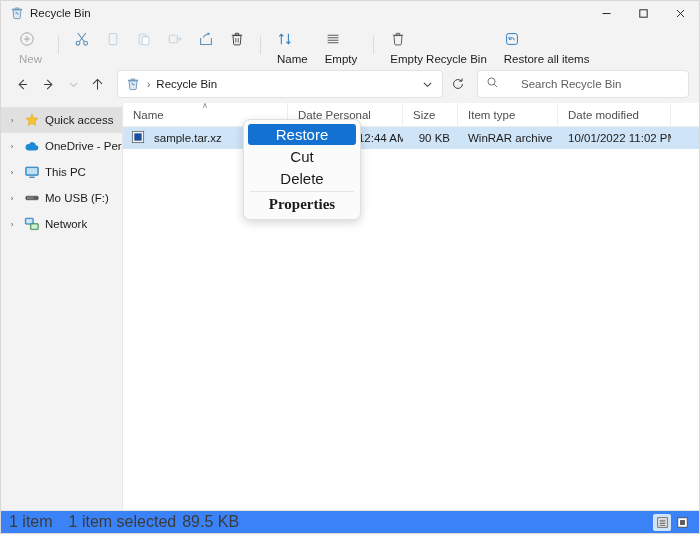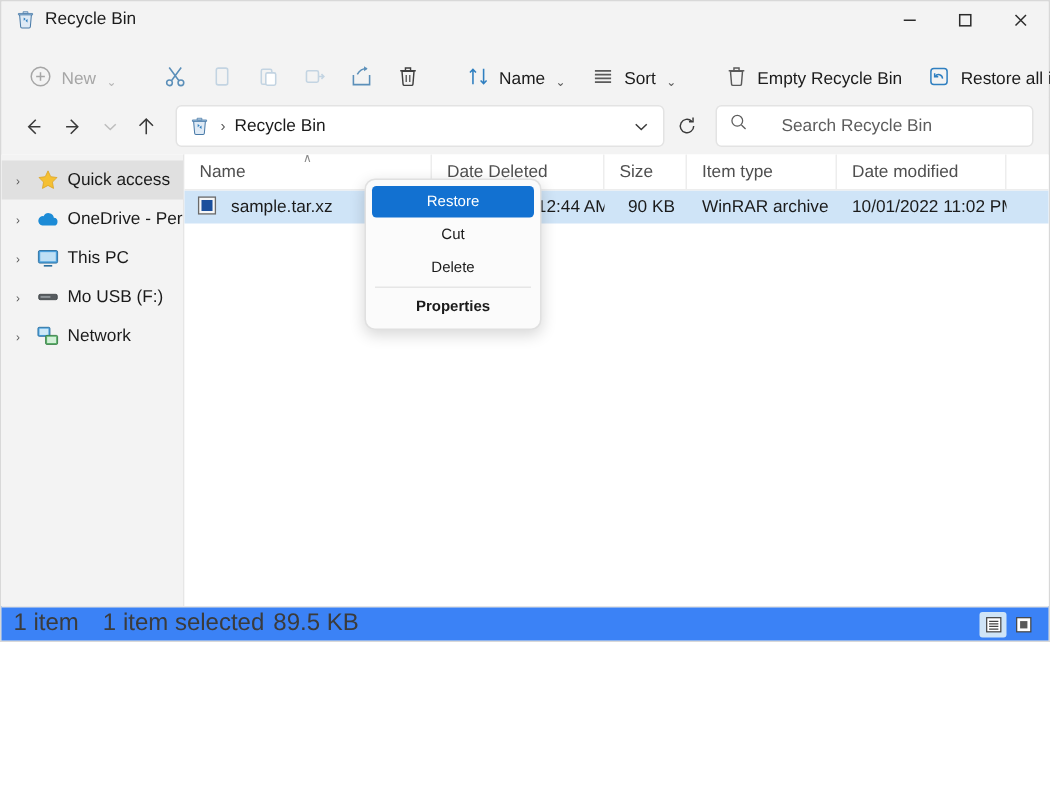--- a/index.html
+++ b/index.html
@@ -4,21 +4,21 @@
 <style>
   * { box-sizing: border-box; margin: 0; padding: 0; }
   html, body {
     width: 700px; height: 538px;
     font-family: "Liberation Sans", sans-serif;
     background: #ffffff;
     overflow: hidden;
   }
   .window {
     position: relative;
-    width: 700px; height: 428px;
+    width: 700px; height: 534px;
     background: #f3f3f3;
     border: 1px solid #d8d8d8;
     display: flex; flex-direction: column;
   }
 
   
   .titlebar {
     height: 24px; min-height: 24px;
     display: flex; align-items: center;
     background: #f3f3f3;
@@ -40,23 +40,24 @@
   
   .toolbar {
     height: 40px; min-height: 40px;
     display: flex; align-items: center;
     padding: 0 10px;
     background: #f3f3f3;
     gap: 1px;
   }
   .tbtn {
     height: 28px; border-radius: 4px;
-    display: flex; align-items: flex-end; gap: 6px;
+    display: flex; align-items: flex-start; gap: 6px;
     padding: 0 8px; font-size: 11.5px; color: #1b1b1b;
     white-space: nowrap;
+    flex-direction: column;
   }
   .tbtn.disabled { color: #a6a6a6; }
   .tbtn .chev { font-size: 8px; color: #5a5a5a; margin-left: 1px; }
   .tbtn.disabled .chev { color: #b5b5b5; }
   .ico { width: 16px; height: 16px; display: block; flex: 0 0 16px; }
   .tsep { width: 1px; height: 18px; background: #dadada; margin: 0 7px; }
   .tbtn.icononly { padding: 0 7px; }
 
   
   .addressbar {
@@ -154,25 +155,25 @@
     background: #fbfbfb;
     border: 1px solid #e0e0e0;
     border-radius: 7px;
     box-shadow: 0 3px 10px rgba(0,0,0,0.16);
     padding: 3px 0;
     width: 118px;
   }
   .ctxitem {
     height: 21px; display: flex; align-items: center;
     justify-content: center;
-    font-size: 10px; color: #1b1b1b;
+    font-size: 15px; color: #1b1b1b;
     margin: 1px 4px; border-radius: 3px;
   }
   .ctxitem.highlight { background: #1271d1; color: #ffffff; }
-  .ctxitem.bold { font-weight: bold; }
+  .ctxitem.bold { font-weight: bold; font-family: Liberation Serif, serif; }
   .ctxsep { height: 1px; background: #e6e6e6; margin: 2px 6px; }
 
   
   .statusbar {
     height: 23px; min-height: 23px;
     border-top: 1px solid #e6e6e6;
     background: #3b82f6;
     display: flex; align-items: center;
     padding: 0 8px;
     font-size: 16px; color: #3b3b3b;
@@ -307,21 +308,21 @@
       <span>Name</span>
       <span class="chev">⌄</span>
     </div>
 
     <div class="tbtn">
       <span class="ico">
         <svg viewBox="0 0 16 16" width="16" height="16">
           <path d="M2.6 4.2h10.8M2.6 6.7h10.8M2.6 9.2h10.8M2.6 11.7h10.8" stroke="#5a5a5a" stroke-width="1.15"></path>
         </svg>
       </span>
-      <span>Sort</span>
+      <span>Empty</span>
       <span class="chev">⌄</span>
     </div>
 
     <div class="tsep"></div>
 
     <div class="tbtn">
       <span class="ico">
         <svg viewBox="0 0 16 16" width="16" height="16">
           <path d="M4 4.6h8l-.7 8.5a.9.9 0 0 1-.9.8H5.6a.9.9 0 0 1-.9-.8z" fill="none" stroke="#5a5a5a" stroke-width=".95"></path>
           <path d="M2.8 4.2h10.4" stroke="#5a5a5a" stroke-width=".95"></path>
@@ -468,21 +469,21 @@
     </div>
 
     <div class="filelist">
 
       <div class="colheaders">
         <div class="colh" style="width:165px;flex:0 0 165px;">
           <span class="sortmark">∧</span>
           <span>Name</span>
         </div>
         <div class="colh" style="width:115px;flex:0 0 115px;">
-          <span>Date Deleted</span>
+          <span>Date Personal</span>
         </div>
         <div class="colh" style="width:55px;flex:0 0 55px;">
           <span>Size</span>
         </div>
         <div class="colh" style="width:100px;flex:0 0 100px;">
           <span>Item type</span>
         </div>
         <div class="colh last" style="width:113px;flex:0 0 113px;">
           <span>Date modified</span>
         </div>

